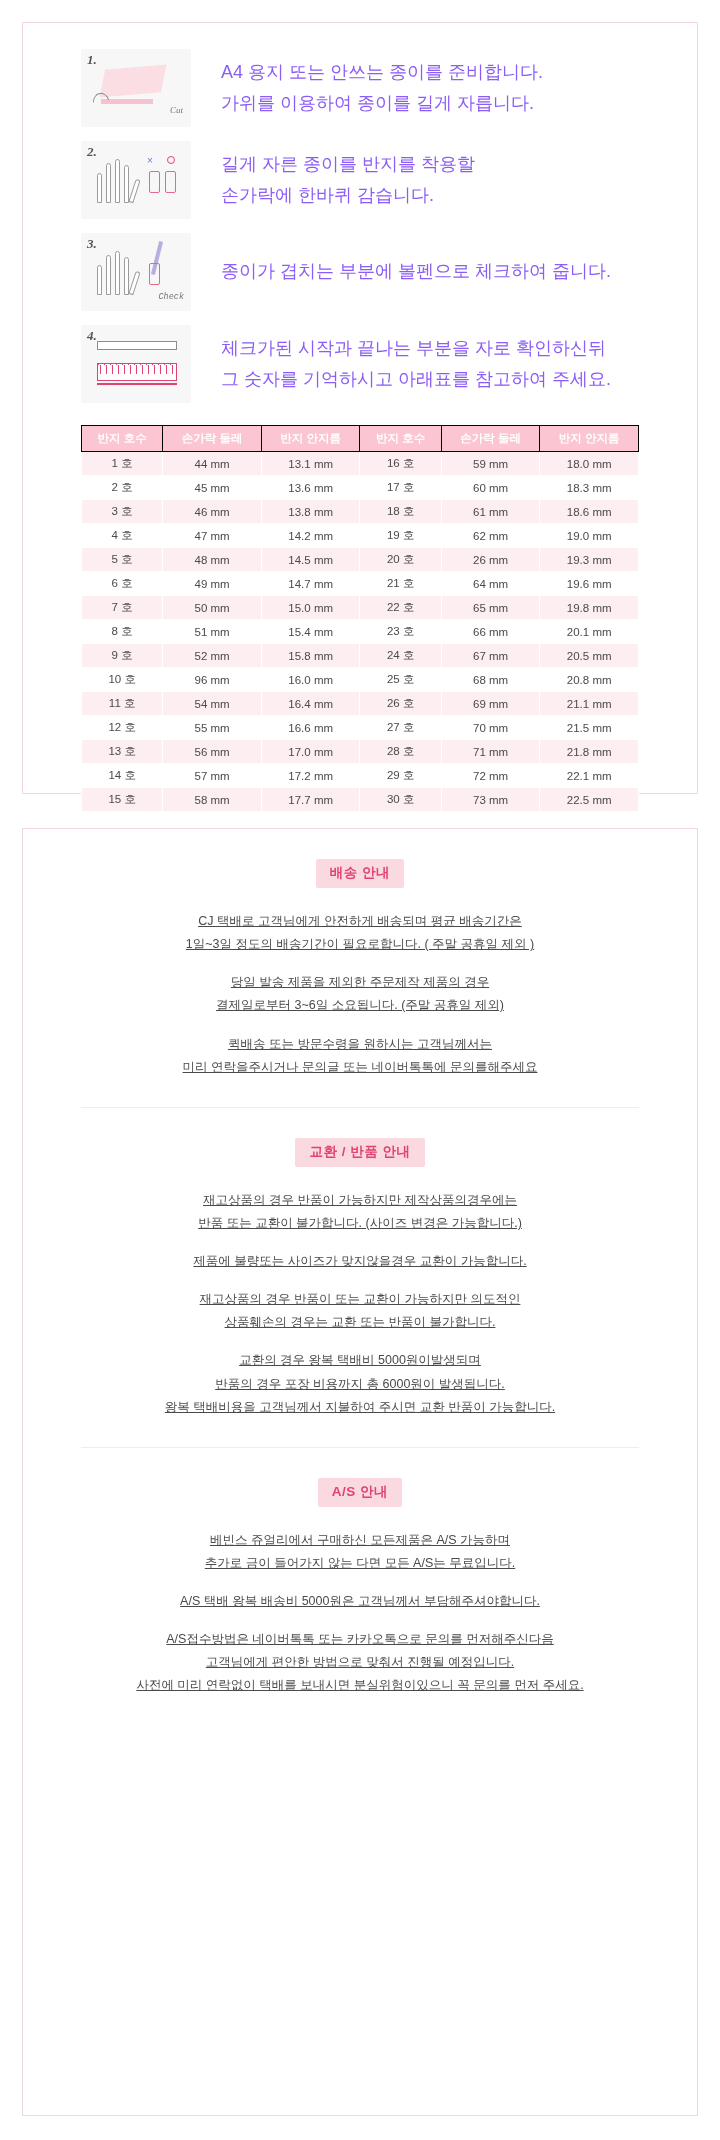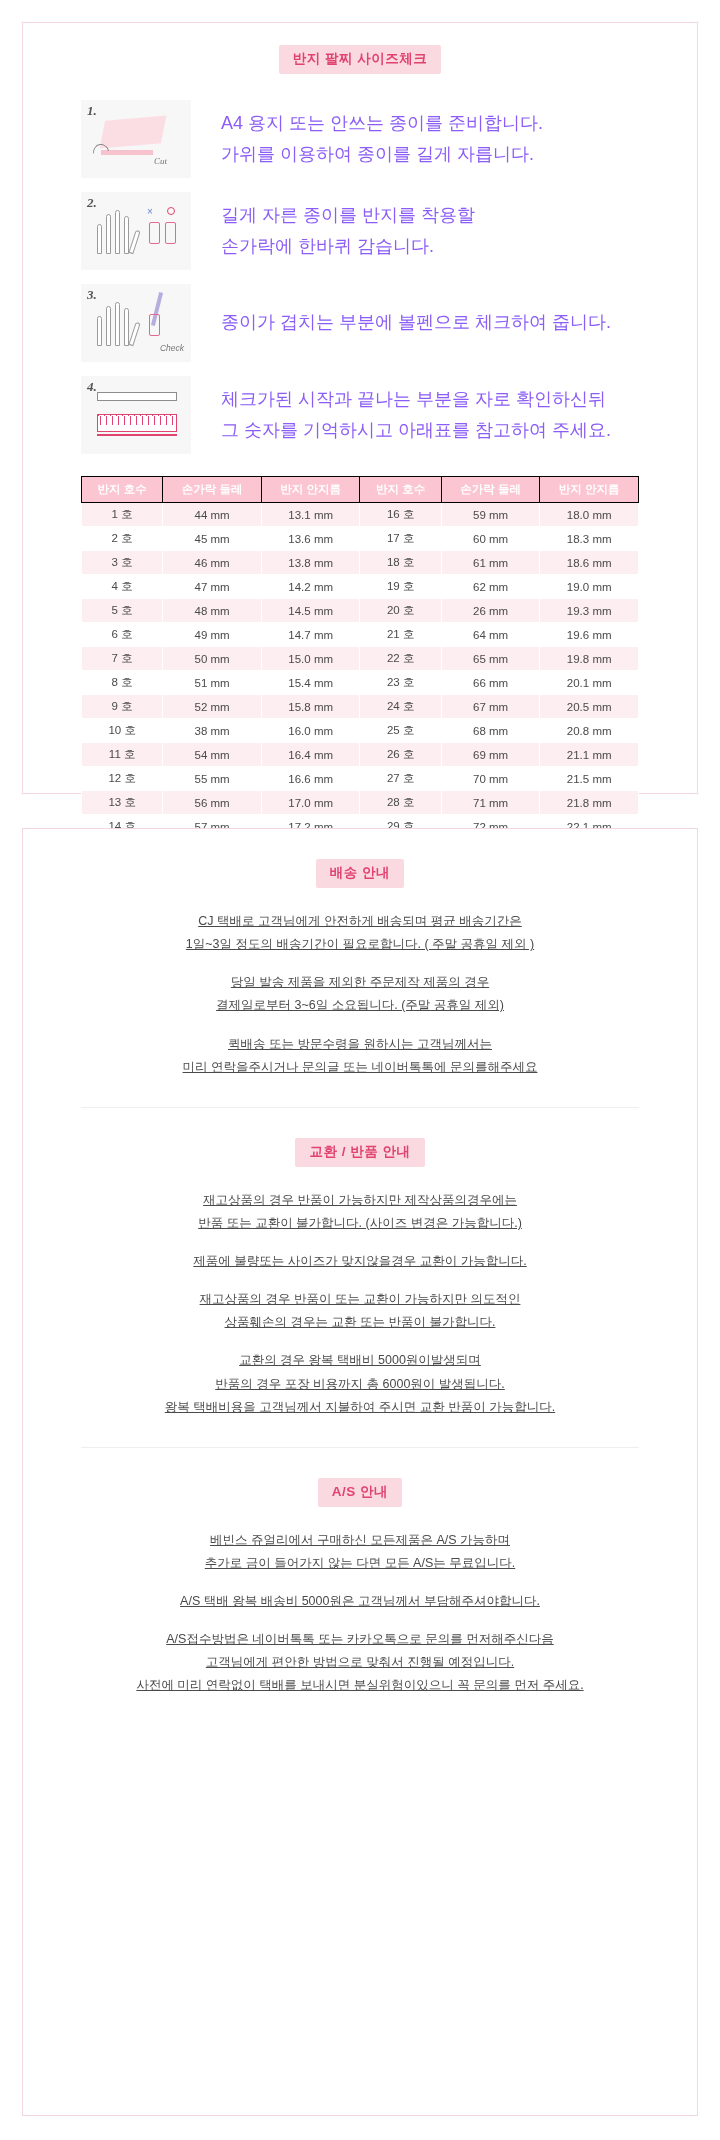--- a/index.html
+++ b/index.html
@@ -89,21 +89,21 @@
     width: 52px; height: 5px; background: #f6c2cd;
   }
   .art1-scissor {
     position: absolute; left: 12px; top: 44px;
     width: 16px; height: 16px;
     border: 1.2px solid #8a8a8a; border-radius: 50%;
     border-right-color: transparent; border-bottom-color: transparent;
     transform: rotate(35deg);
   }
   .art1-cut {
-    position: absolute; right: 24px; bottom: 12px;
+    position: absolute; right: 8px; bottom: 12px;
     font-family: "Liberation Serif", serif;
     font-style: italic; font-size: 9px; color: #777;
   }
 
   
   .hand {
     position: absolute; left: 14px; top: 12px;
     width: 46px; height: 56px;
   }
   .hand i {
@@ -130,21 +130,21 @@
     position: absolute; left: 86px; top: 15px;
     width: 8px; height: 8px; border: 1.3px solid #e0436f; border-radius: 50%;
   }
   .pen {
     position: absolute; left: 74px; top: 8px;
     width: 4px; height: 34px; background: #b7aede;
     transform: rotate(14deg);
   }
   .check-label {
     position: absolute; right: 7px; bottom: 9px;
-    font-family: Liberation Sans, sans-serif;
+    font-family: Liberation Mono, monospace;
     font-style: italic; font-size: 8.5px; color: #777;
   }
 
   
   .ruler-top {
     position: absolute; left: 16px; top: 16px;
     width: 80px; height: 9px; border: 1px solid #8d8d8d; background: #fff;
   }
   .ruler-main {
     position: absolute; left: 16px; top: 38px;
@@ -207,23 +207,20 @@
     margin: 28px 58px 0 58px;
     height: 1px;
     background: #eeeeee;
   }
 </style>
 </head>
 <body>
 
 <section class="panel" id="size-panel">
 
-  <div style="padding-top:22px;">
-    <span class="pill-title">반지 팔찌 사이즈체크</span>
-  </div>
 
   <div class="steps">
 
     <div class="step-row">
       <div class="step-thumb">
         <span class="step-num">1.</span>
         <span class="art1-paper"></span>
         <span class="art1-strip"></span>
         <span class="art1-scissor"></span>
         <span class="art1-cut">Cut</span>
@@ -371,21 +368,21 @@
           <tr class="alt">
             <td class="sz">9 호</td>
             <td>52 mm</td>
             <td>15.8 mm</td>
             <td class="sz">24 호</td>
             <td>67 mm</td>
             <td>20.5 mm</td>
           </tr>
           <tr>
             <td class="sz">10 호</td>
-            <td>38 mm</td>
+            <td>96 mm</td>
             <td>16.0 mm</td>
             <td class="sz">25 호</td>
             <td>68 mm</td>
             <td>20.8 mm</td>
           </tr>
           <tr class="alt">
             <td class="sz">11 호</td>
             <td>54 mm</td>
             <td>16.4 mm</td>
             <td class="sz">26 호</td>

